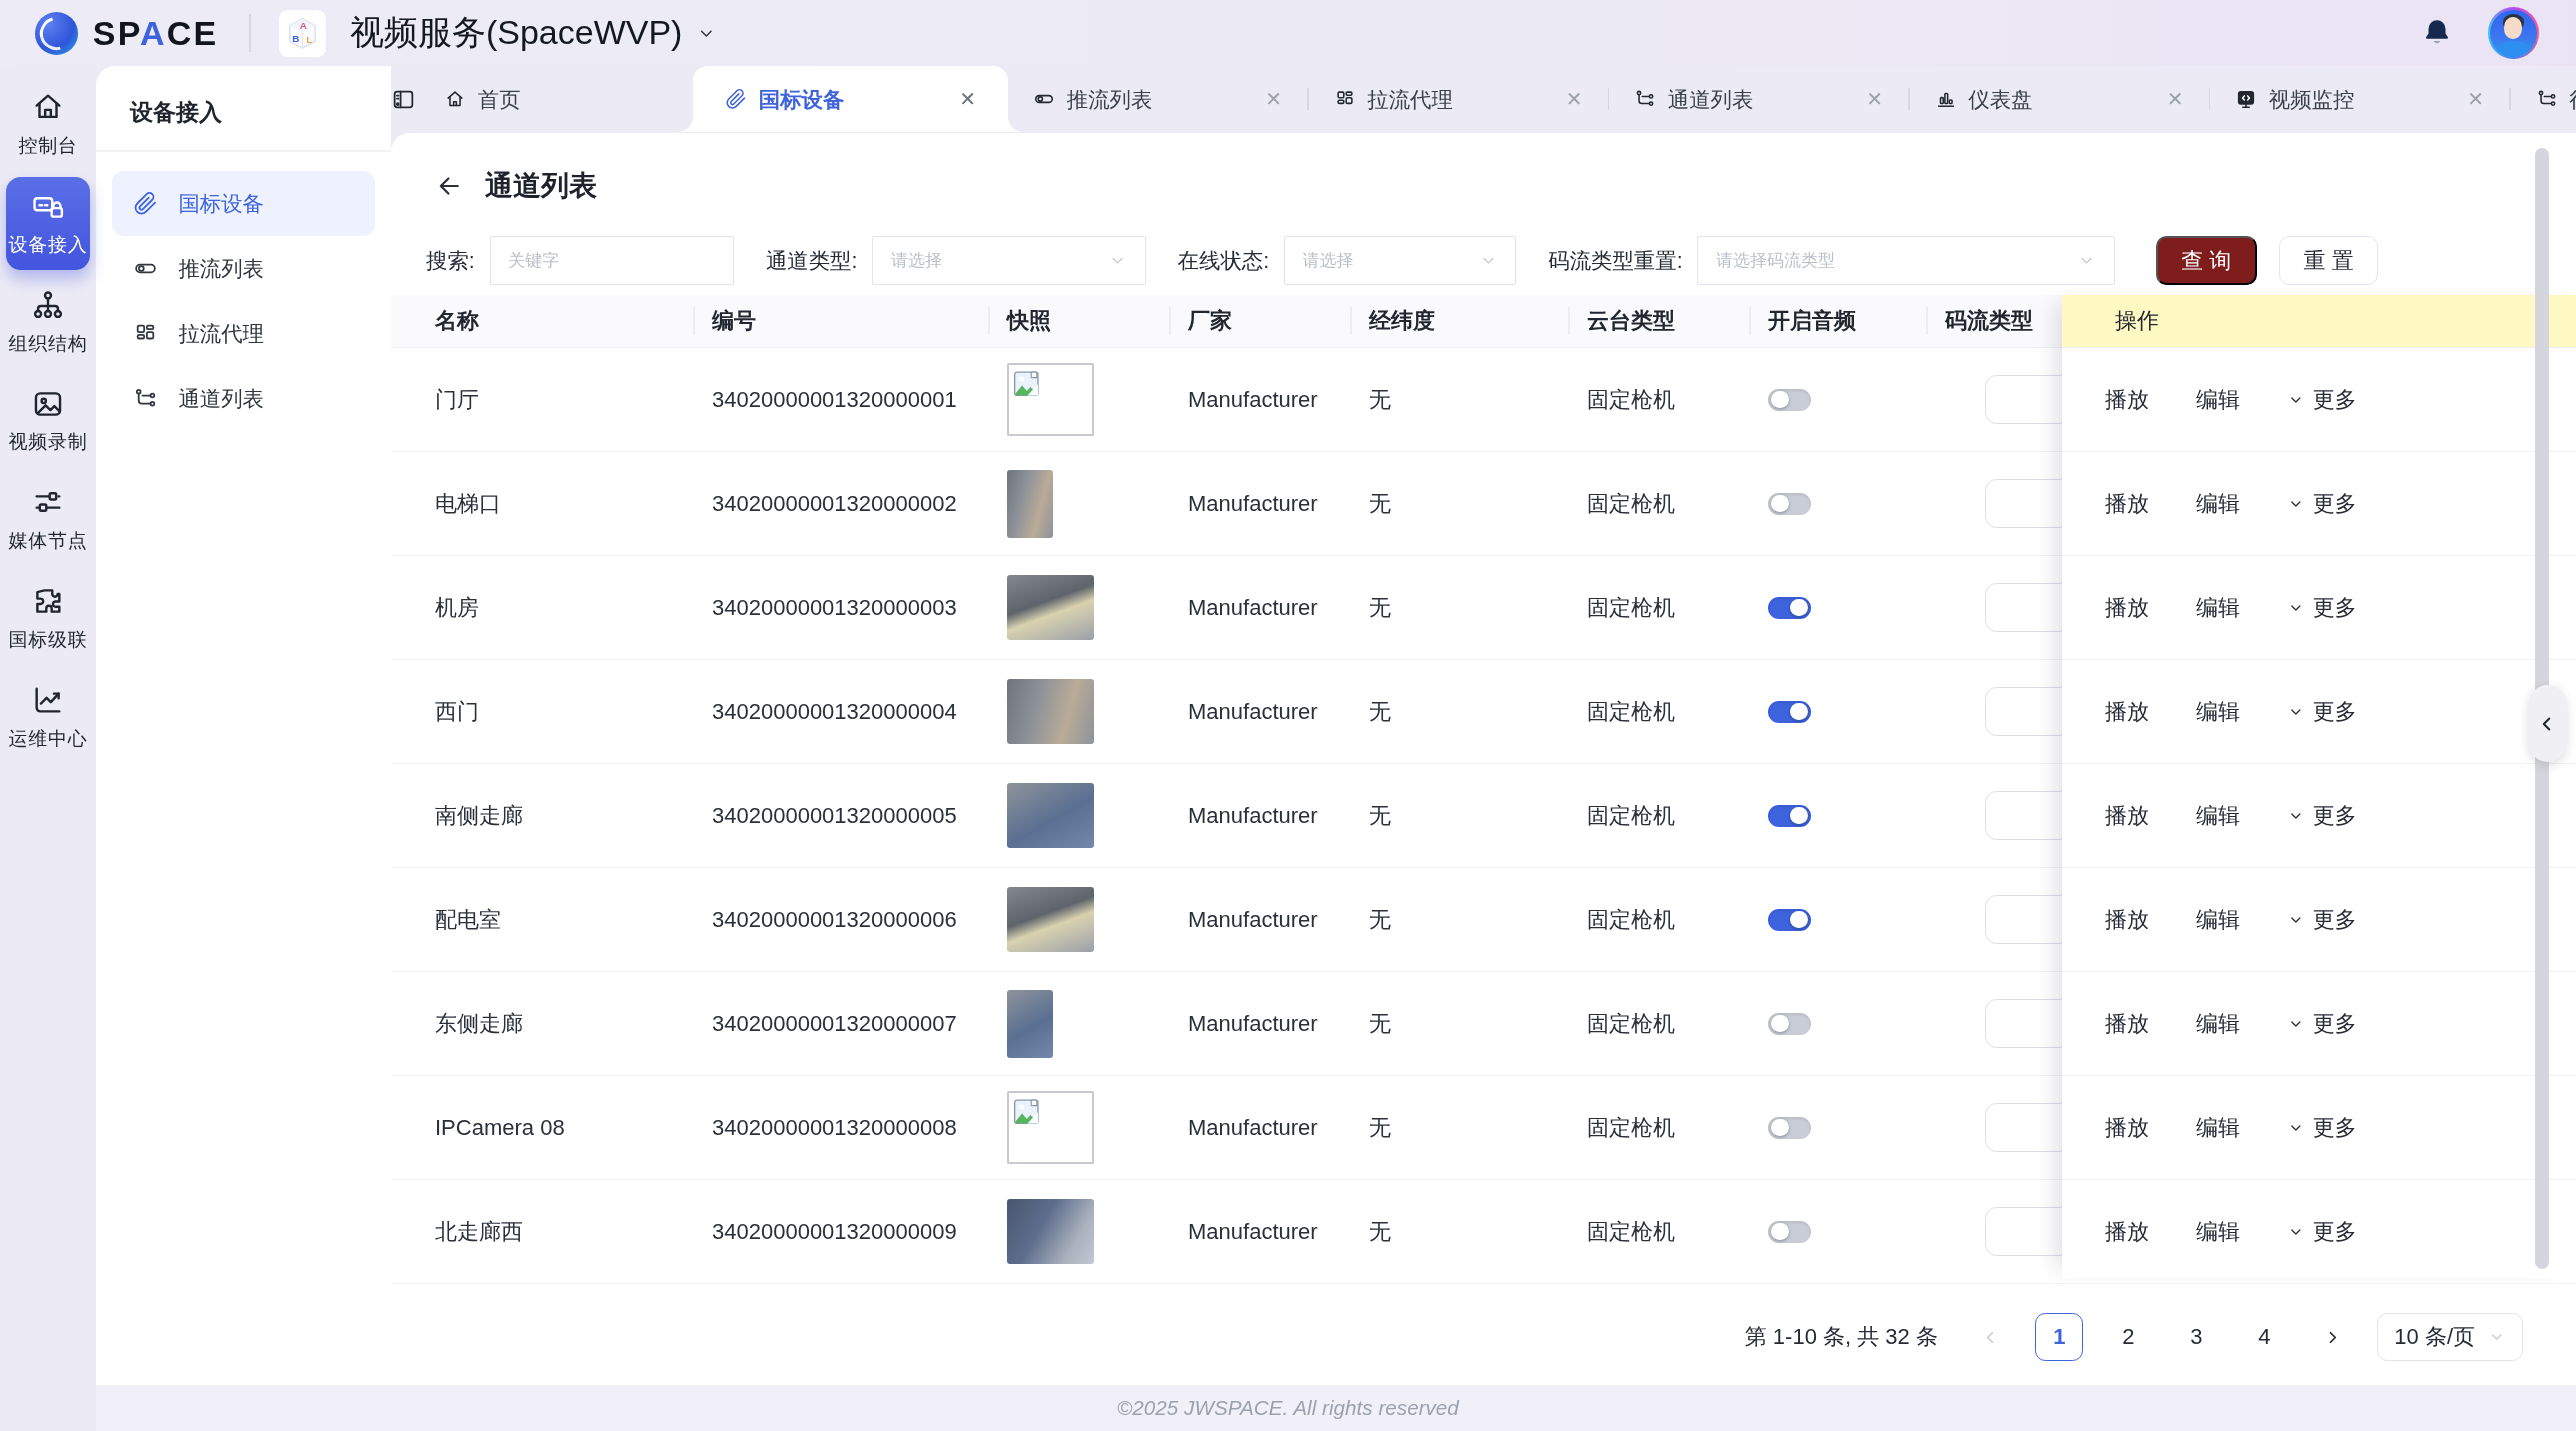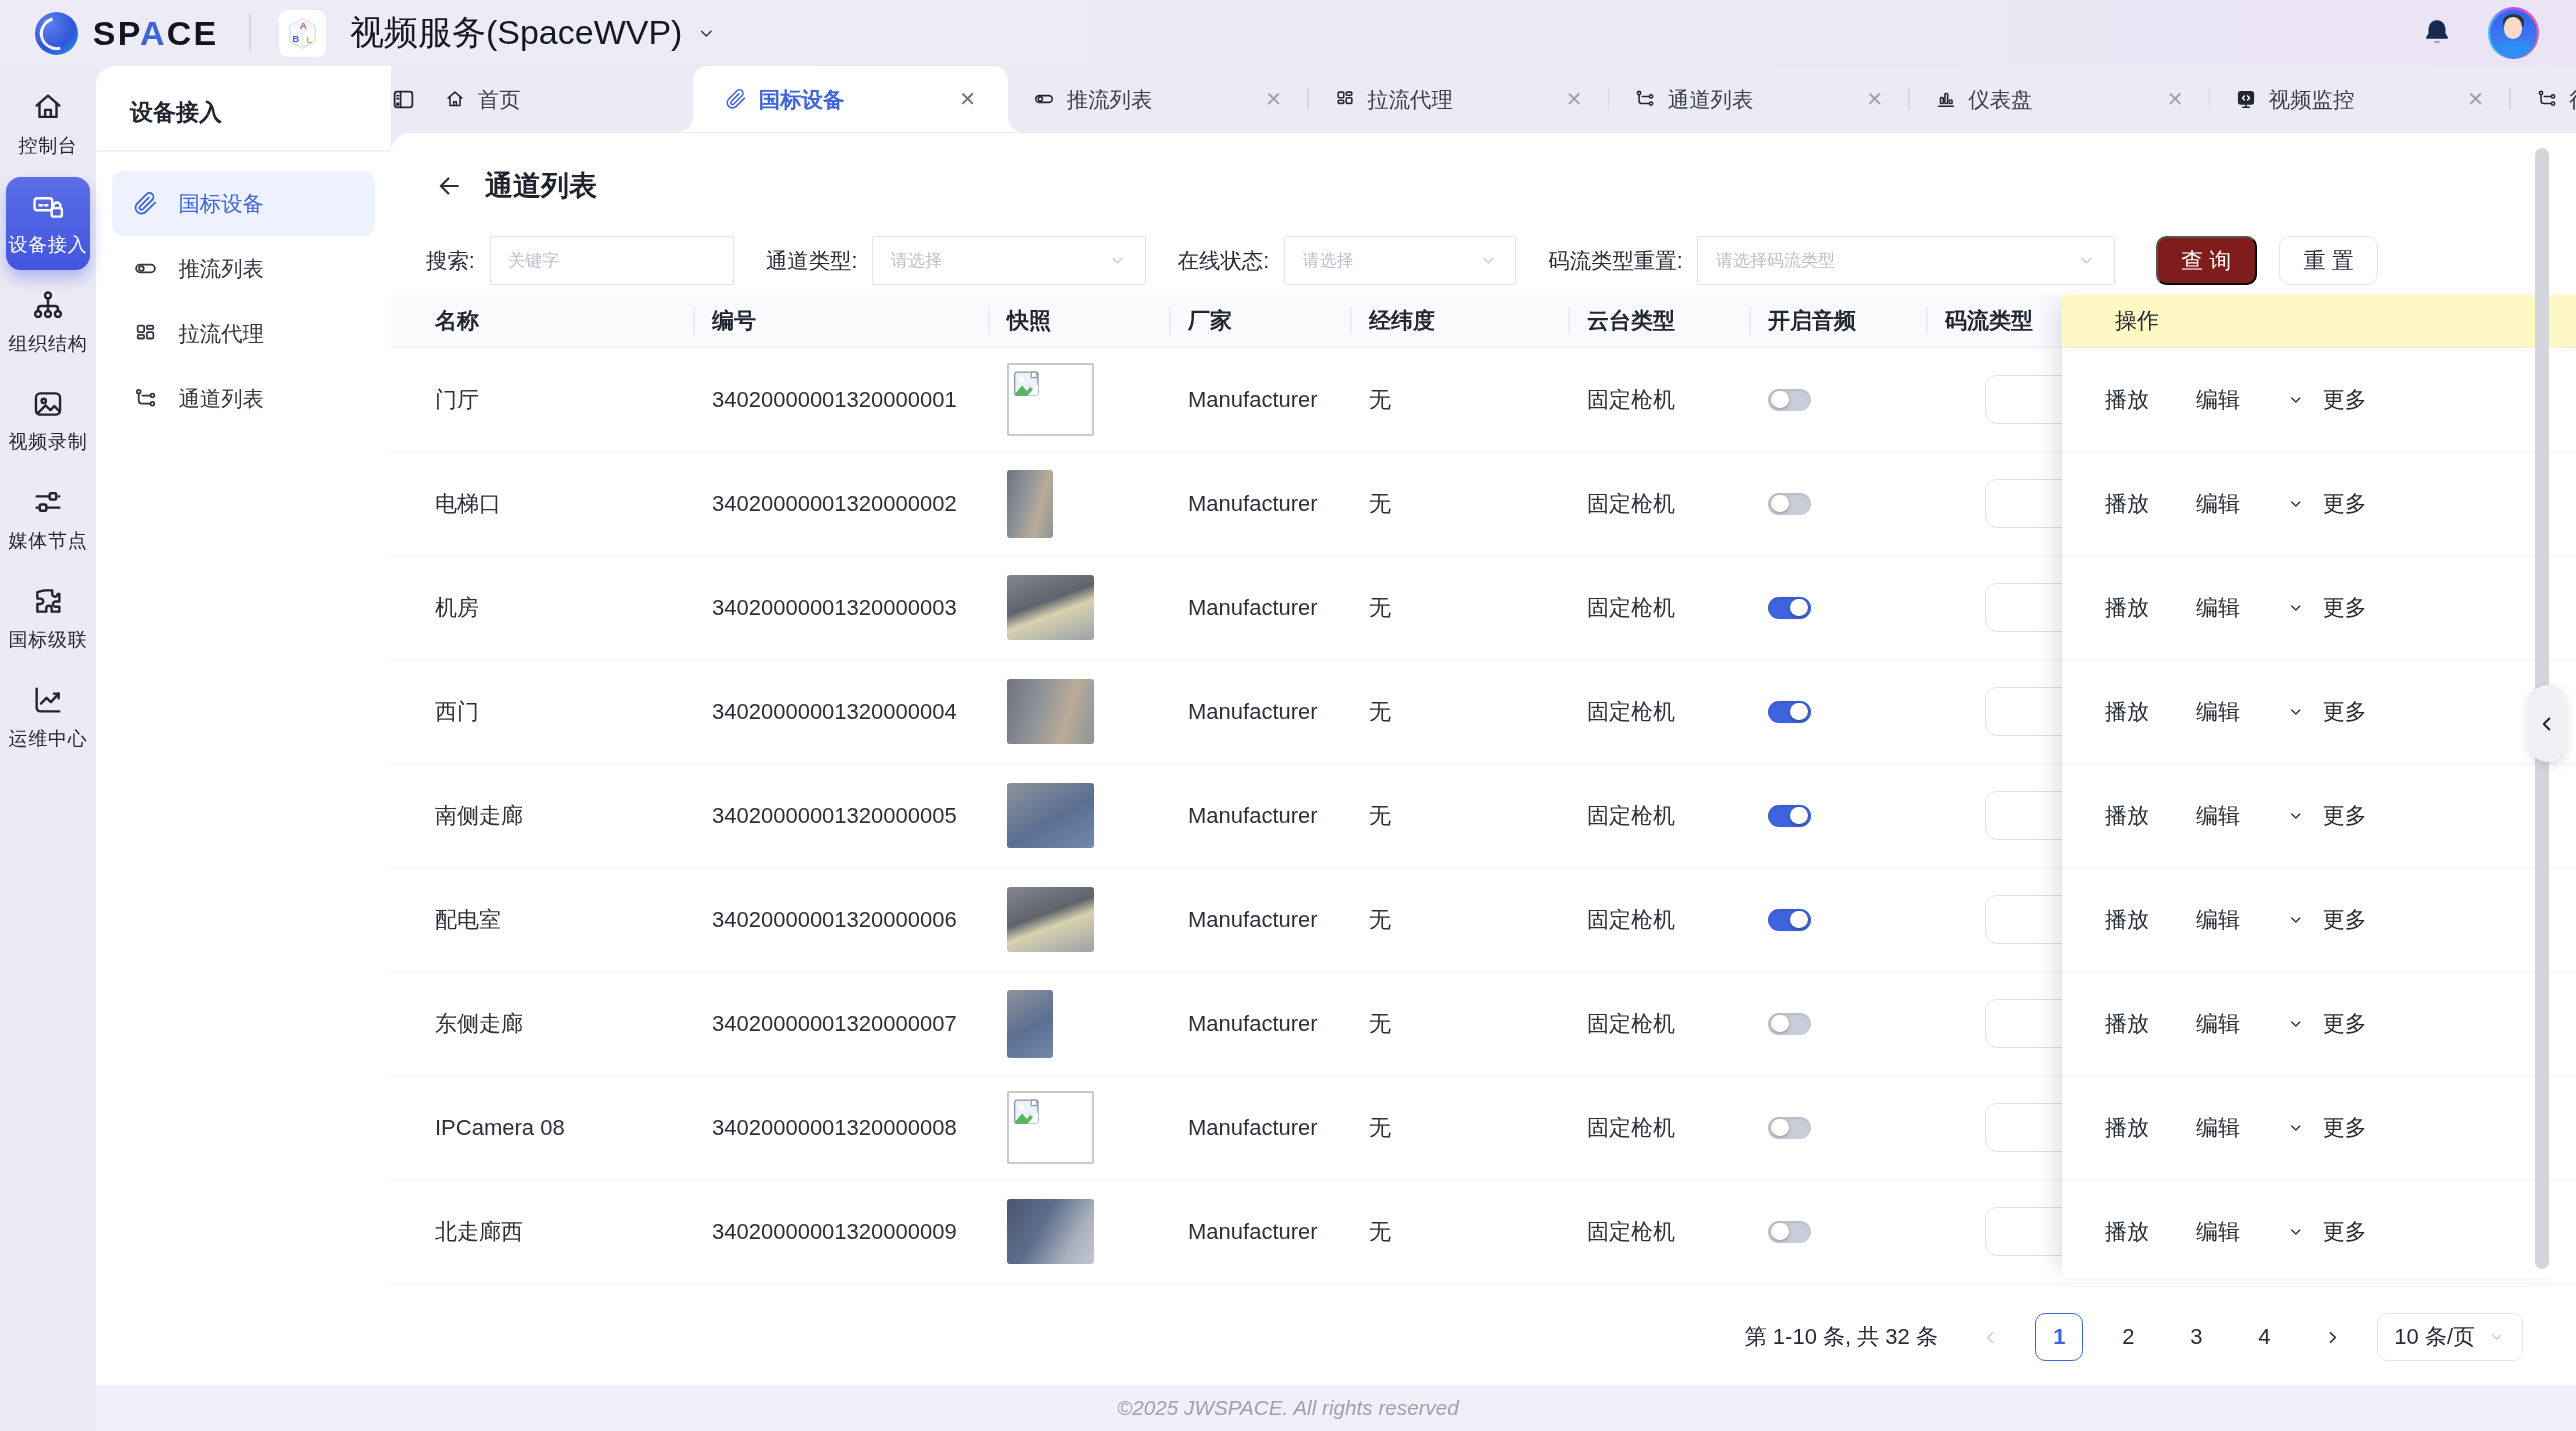--- a/index.html
+++ b/index.html
@@ -123,21 +123,21 @@
   .sliver{margin-left:59px;width:192px;height:47px;border:1.5px solid #DEDEE9;border-radius:11.8px;background:#fff}
 
   
   .fixedcol{position:absolute;top:162px;left:1671px;right:0;height:983px;background:#fff;
     box-shadow:-14.8px 0 20.7px -8.9px rgba(25,31,56,.14)}
   .fixedcol .fhead{height:52px;background:#fef9c3;border-bottom:1.5px solid #EEEEF4;display:flex;
     align-items:center;padding-left:53px;font-size:22px;font-weight:400;color:#21262F}
   .fixedcol .frow{height:103px;display:flex;align-items:center;padding-left:43px;gap:47px;
     border-bottom:1.5px solid #F2F2F7;font-size:22px;color:#262B36}
   .alink{cursor:pointer;white-space:nowrap}
-  .more{display:flex;align-items:center;gap:18px;cursor:pointer}
+  .more{display:flex;align-items:center;gap:8px;cursor:pointer}
   .more .caret{width:17.7px;height:17.7px;color:#262B36}
 
   
   .pagination{position:absolute;right:53px;top:1180px;display:flex;align-items:center;gap:22px;
     font-size:22px;color:#262B36}
   .psum{margin-right:7.4px;white-space:nowrap}
   .pbtn{min-width:46px;height:46px;border-radius:10.3px;display:flex;align-items:center;justify-content:center;cursor:pointer}
   .pbtn.nav .icon{width:19px;height:19px}
   .pbtn.nav.disabled{color:#C9CCD6;cursor:default}
   .pbtn.page.active{border:1.5px solid #3D63DD;color:#3D63DD;font-weight:600}

